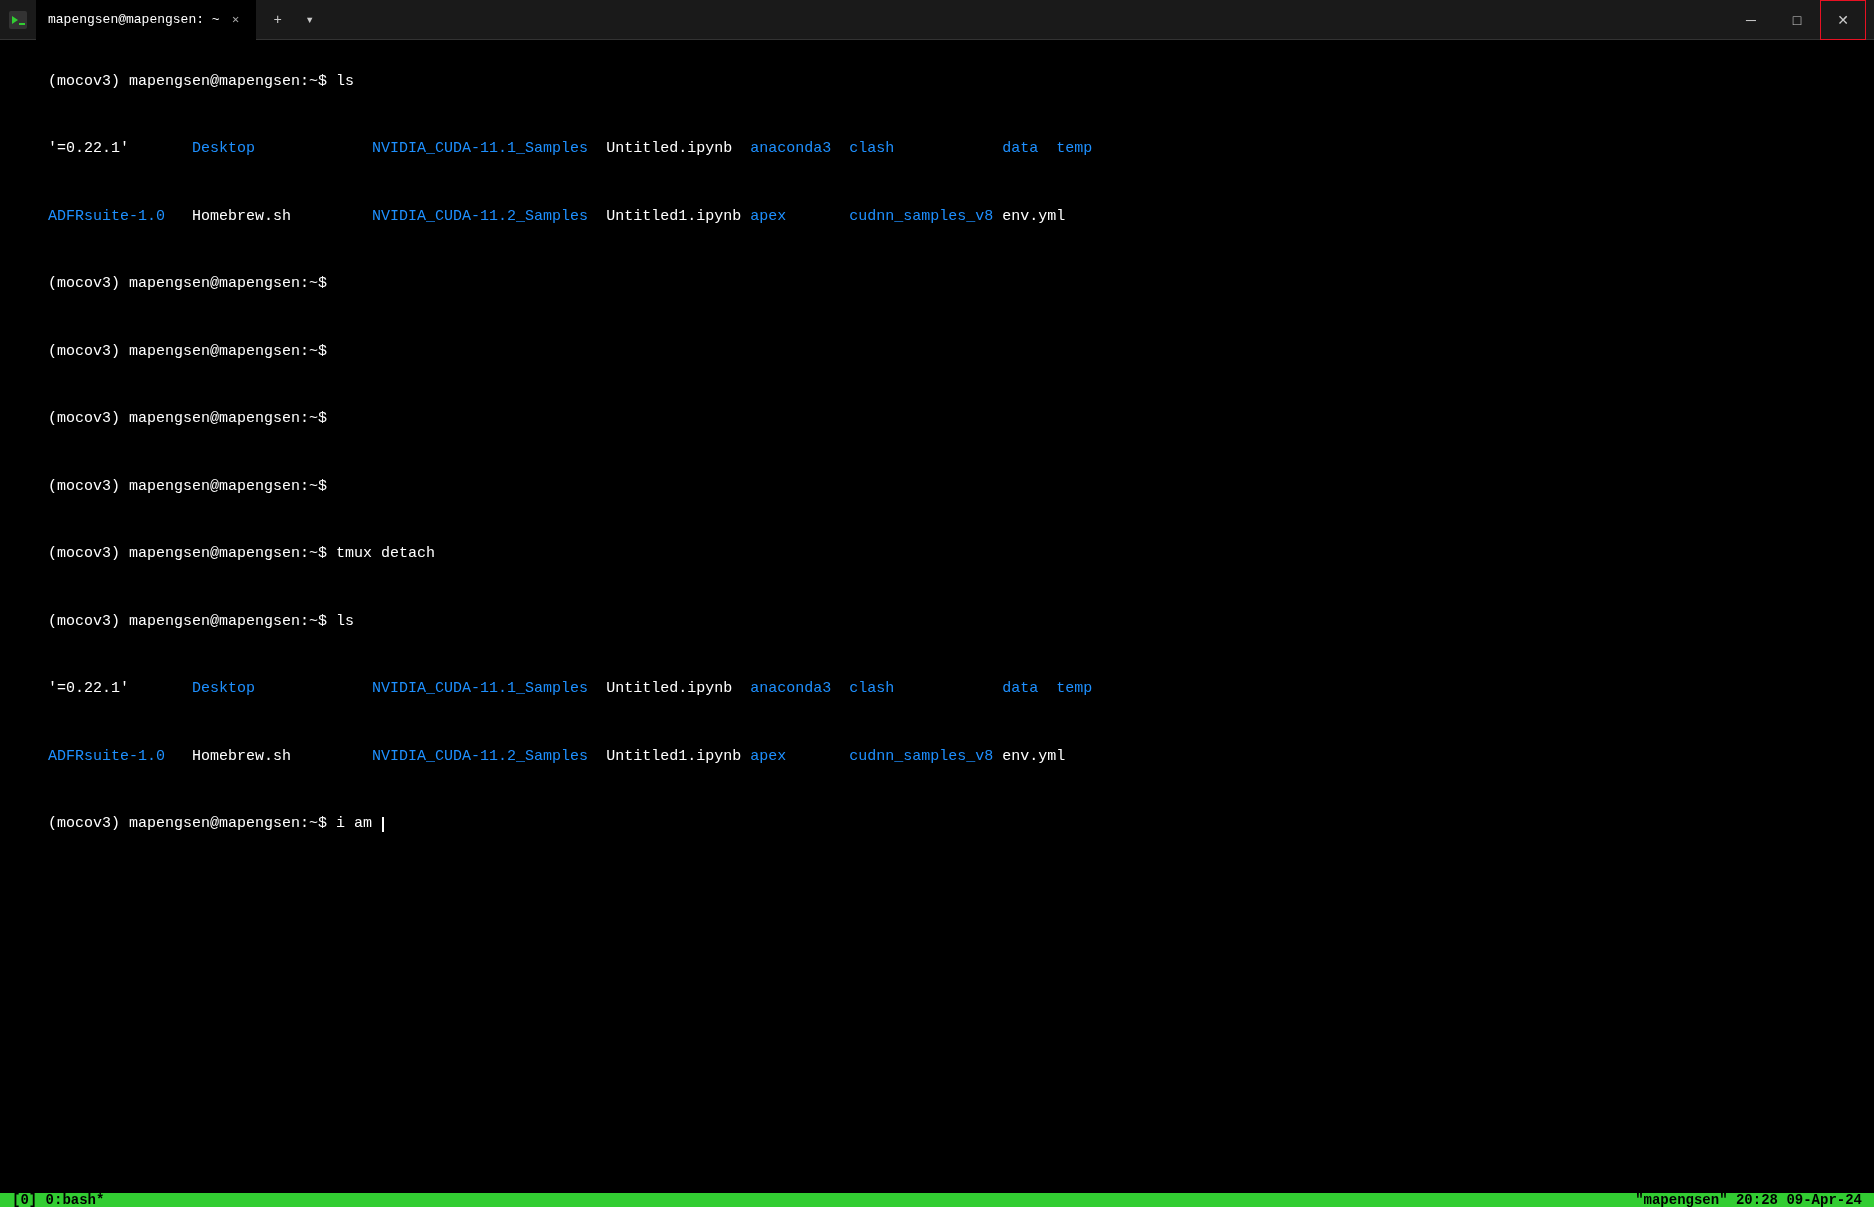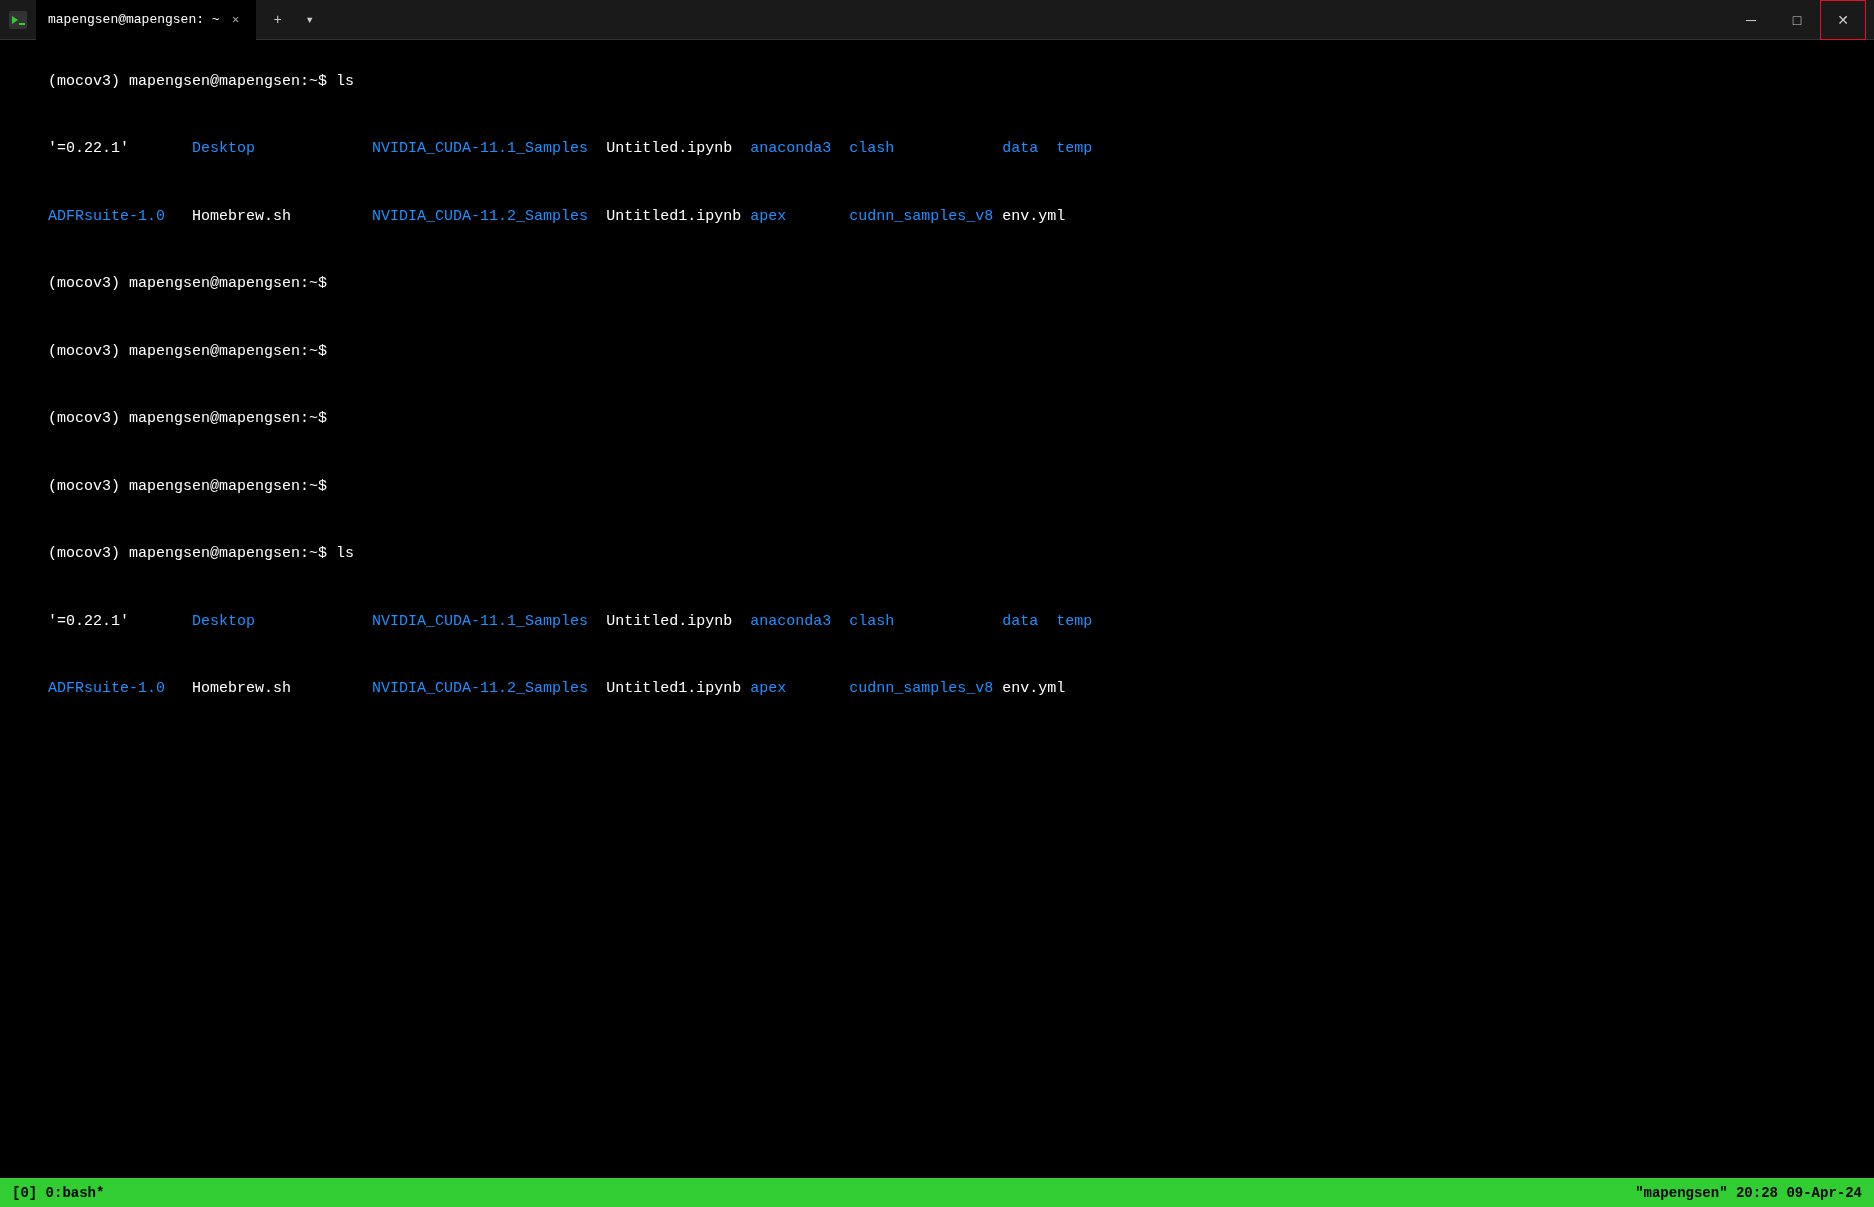--- a/index.html
+++ b/index.html
@@ -140,21 +140,21 @@
     }
 
     @keyframes blink {
       50% { opacity: 0; }
     }
 
     
     .statusbar {
       background: #32cd32;
       color: #000;
-      height: 29px;
+      height: 14px;
       display: flex;
       align-items: center;
       padding: 0 12px;
       font-size: 14px;
       font-weight: bold;
       flex-shrink: 0;
       justify-content: space-between;
     }
 
     .status-left {
@@ -216,33 +216,39 @@
   <div class="line">
     <span class="prompt">(mocov3) mapengsen@mapengsen:~$</span>
   </div>
   <div class="line">
     <span class="prompt">(mocov3) mapengsen@mapengsen:~$</span>
   </div>
   <div class="line">
     <span class="prompt">(mocov3) mapengsen@mapengsen:~$</span>
   </div>
 
+  <div class="line">
+    <span class="prompt">(mocov3) mapengsen@mapengsen:~$ </span><span class="white">tmux detach</span>
+  </div>
 
   <div class="line">
     <span class="prompt">(mocov3) mapengsen@mapengsen:~$ </span><span class="white">ls</span>
   </div>
 
   <div class="line">
     <span class="white">'=0.22.1'       </span><span class="blue">Desktop             </span><span class="blue">NVIDIA_CUDA-11.1_Samples  </span><span class="white">Untitled.ipynb  </span><span class="blue">anaconda3  </span><span class="blue">clash            </span><span class="blue">data  </span><span class="blue">temp</span>
   </div>
 
   <div class="line">
     <span class="blue">ADFRsuite-1.0   </span><span class="white">Homebrew.sh         </span><span class="blue">NVIDIA_CUDA-11.2_Samples  </span><span class="white">Untitled1.ipynb </span><span class="blue">apex       </span><span class="blue">cudnn_samples_v8 </span><span class="white">env.yml</span>
   </div>
 
+  <div class="line">
+    <span class="prompt">(mocov3) mapengsen@mapengsen:~$ </span><span class="white">i am </span><span class="cursor"></span>
+  </div>
 
 </div>
 
 <div class="statusbar">
   <div class="status-left">
     <span>[0] 0:bash*</span>
   </div>
   <div class="status-right">
     <span>"mapengsen" 20:28 09-Apr-24</span>
   </div>

